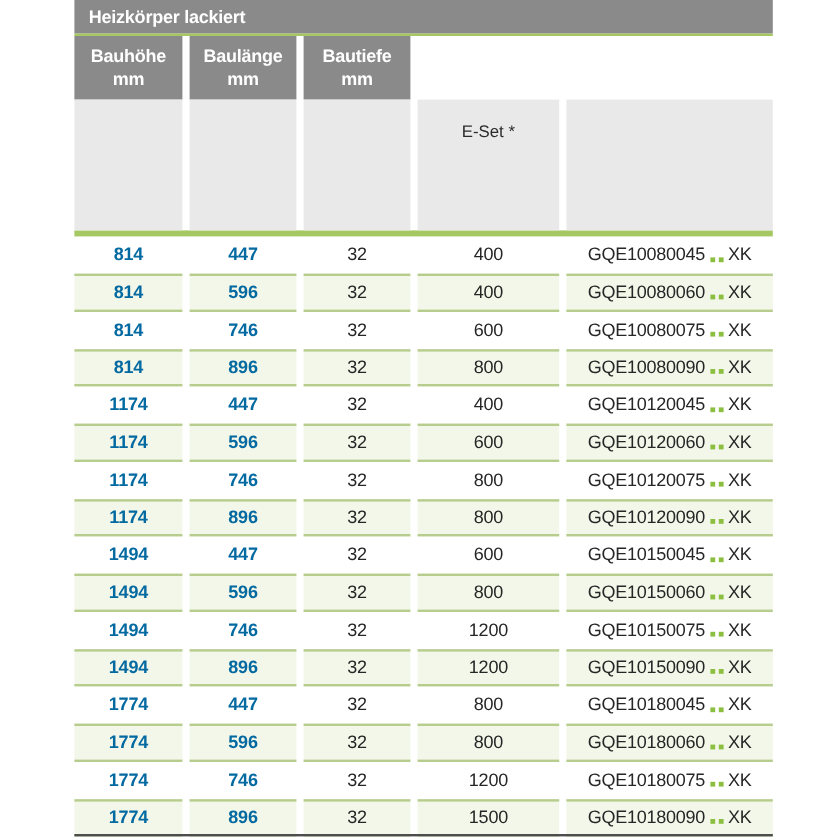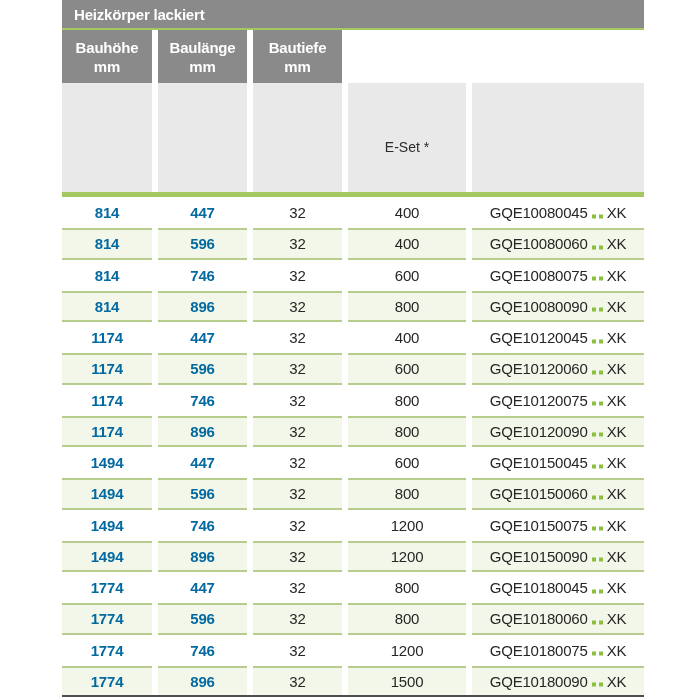--- a/index.html
+++ b/index.html
@@ -44,21 +44,21 @@
     align-items:center;
     justify-content:center;
     text-align:center;
     line-height:19px;
   }
   .subheader-row { height:109px; }
   .scell {
     background:#e9e9e9;
     display:flex;
     justify-content:center;
-    align-items:center;
+    align-items:flex-start;
     padding-top:18px;
     font-size:14px;
     color:#2b2b2b;
   }
   #rows .row { height:31.25px; display:flex; gap:6px; }
   #rows .cell {
     display:flex;
     align-items:center;
     justify-content:center;
     font-size:15px;

